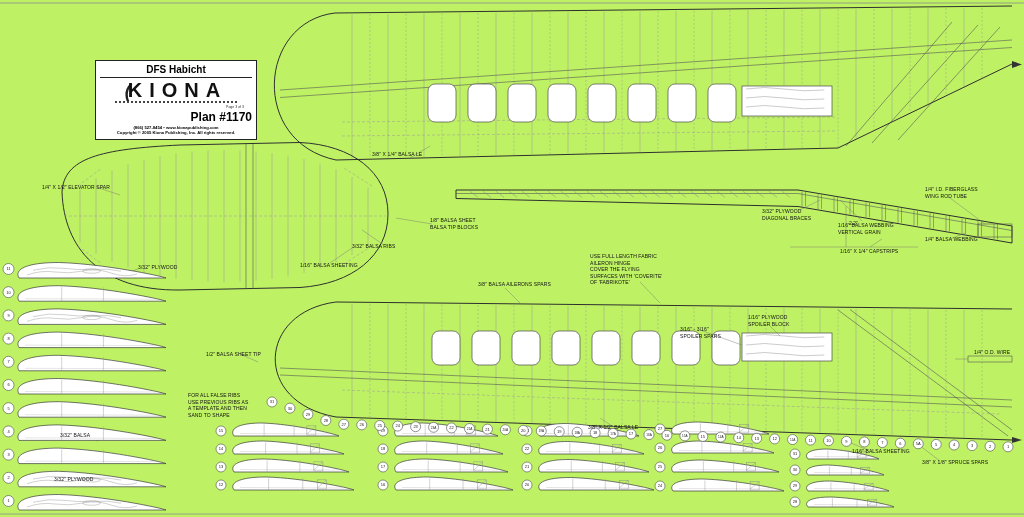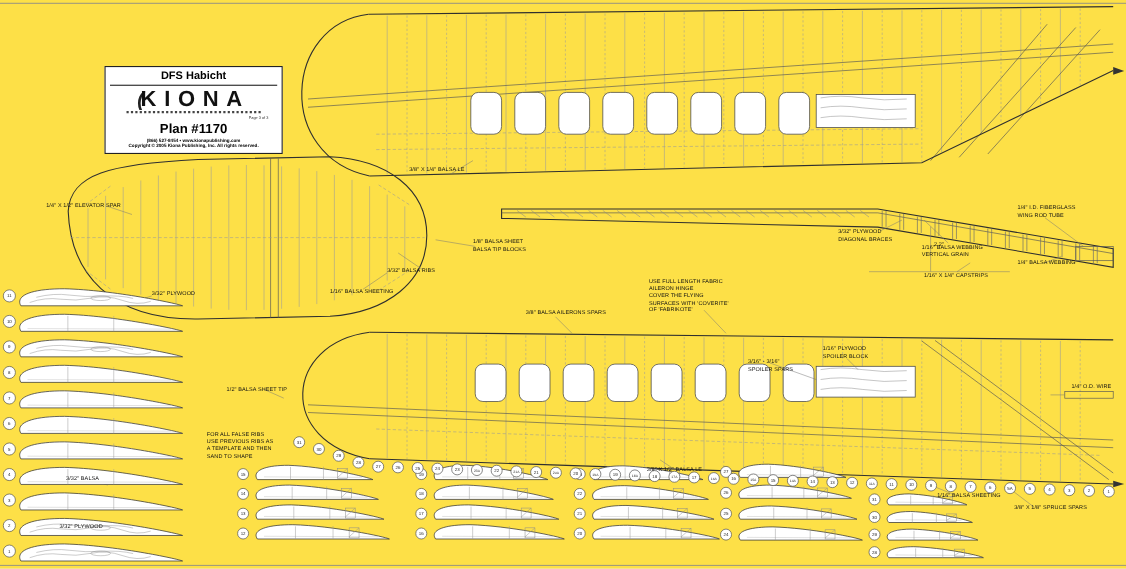--- a/index.html
+++ b/index.html
@@ -1,37 +1,37 @@
 <!DOCTYPE html>
 <html><head>
 <meta charset="utf-8">
 <style>
   html,body{margin:0;padding:0;background:#e8e8e8;}
-  #sheet{position:relative;width:1024px;height:517px;background:#fde047;overflow:hidden;
+  #sheet{position:relative;width:1024px;height:517px;background:#bef264;overflow:hidden;
          font-family:"Liberation Sans",sans-serif;}
   #plan-svg{position:absolute;left:0;top:0;width:1024px;height:517px;}
   .ol{stroke:#2f2f2f;stroke-width:1;fill:none;}
   .ln{stroke:#555;stroke-width:.6;fill:none;}
   .thin{stroke:#777;stroke-width:.45;fill:none;}
   .dash{stroke:#999;stroke-width:.5;stroke-dasharray:3 2;fill:none;}
   .edge{stroke:#8a8a8a;stroke-width:.8;}
   .fillb{fill:#333;stroke:none;}
   text.num{fill:#222;text-anchor:middle;font-family:"Liberation Sans",sans-serif;}
   #labels{position:absolute;left:0;top:0;width:1024px;height:517px;pointer-events:none;}
   .lbl{position:absolute;font-size:5px;line-height:1.3;color:#111;white-space:pre-line;
        letter-spacing:.1px;font-family:"Liberation Sans",sans-serif;}
   .titleblock{position:absolute;left:95px;top:60px;width:162px;border:1.5px solid #222;
       background:#fff;padding:3px 4px 4px;text-align:center;z-index:5;box-sizing:border-box;}
   .tb-model{font-weight:bold;font-size:10px;border-bottom:1.2px solid #222;padding-bottom:2px;margin-bottom:2px;}
   .tb-logo-row{line-height:1;}
   .tb-swoosh{font-size:18px;font-style:italic;font-weight:bold;margin-right:-3px;color:#222;}
   .tb-brand{font-size:20px;font-weight:bold;letter-spacing:7px;color:#111;}
   .tb-tagline{border-bottom:2px dotted #444;width:80%;margin:1px auto 2px;}
   .tb-page{font-size:3.5px;text-align:right;margin:0 8px 1px 0;color:#333;}
-  .tb-plan{font-size:12px;font-weight:bold;}
+  .tb-plan{font-size:12px;font-weight:bold;text-align:right;}
   .tb-contact{font-size:4.2px;font-weight:bold;margin-top:1px;}
   .tb-copy{font-size:4.2px;font-weight:bold;}
 </style>
 </head>
 <body>
 
 <div id="sheet">
 
   <svg id="plan-svg" viewBox="0 0 1024 517">
     <line class="edge" x1="0" y1="3" x2="1024" y2="3"></line>

